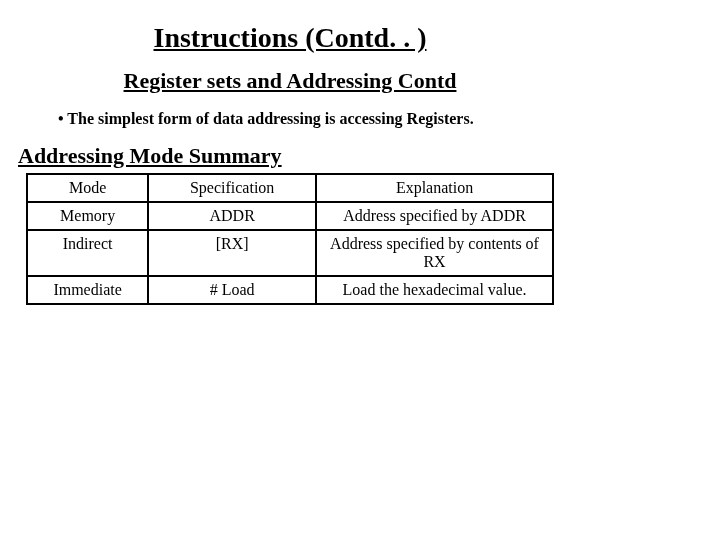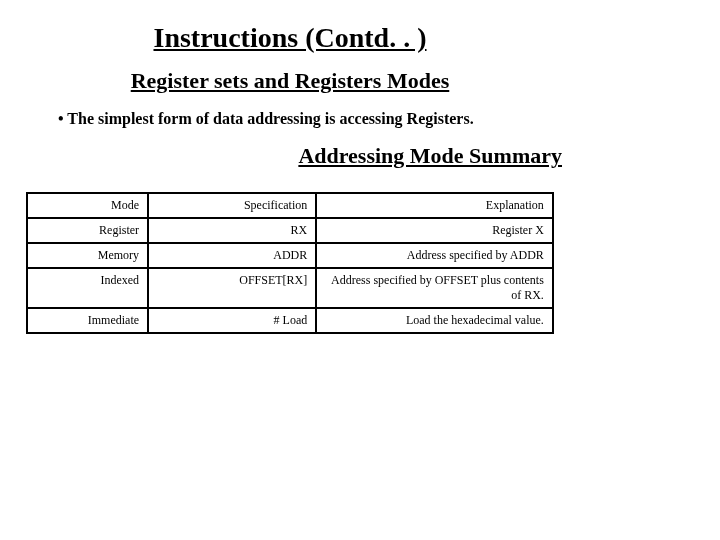--- a/index.html
+++ b/index.html
@@ -35,87 +35,82 @@
     margin: 15px 0 14px 0;
   }
   .bullets li {
     list-style: none;
     font-size: 16px;
     font-weight: bold;
     margin: 0 0 14px 0;
     line-height: 1.25;
   }
   .section-heading {
-    text-align: right;
+    text-align: left;
     font-size: 22px;
     font-weight: bold;
     text-decoration: underline;
-    margin: 6px 0 23px 0;
+    margin: 6px 0 4px 0;
   }
   table.modes {
     border-collapse: collapse;
     width: 97%;
     margin: 0 auto;
     table-layout: fixed;
   }
   table.modes col.c1 { width: 23%; }
   table.modes col.c2 { width: 32%; }
   table.modes col.c3 { width: 45%; }
   table.modes th, table.modes td {
     border: 2px solid #000;
     padding: 4px 8px;
-    text-align: right;
+    text-align: center;
     vertical-align: top;
-    font-size: 12px;
+    font-size: 16px;
   }
   table.modes th {
     font-weight: normal;
   }
 </style>
 </head>
 <body>
 
 <div class="slide">
 
   <div class="title">Instructions (Contd. . )</div>
 
-  <div class="subtitle">Register sets and Registers Modes</div>
+  <div class="subtitle">Register sets and Addressing Contd</div>
 
   <ul class="bullets">
     <li>• The simplest form of data addressing is accessing Registers.</li>
   </ul>
 
   <div class="section-heading">Addressing Mode Summary</div>
 
   <table class="modes">
     <colgroup>
       <col class="c1">
         <col class="c2">
         <col class="c3">
     </colgroup>
     <tbody>
         <tr>
       <th>Mode</th>
       <th>Specification</th>
       <th>Explanation</th>
     </tr>
     <tr>
-      <td>Register</td>
-      <td>RX</td>
-      <td>Register X</td>
-    </tr>
-    <tr>
       <td>Memory</td>
       <td>ADDR</td>
       <td>Address specified by ADDR</td>
     </tr>
     <tr>
-      <td>Indexed</td>
-      <td>OFFSET[RX]</td>
-      <td>Address specified by OFFSET plus contents of RX.</td>
+      <td>Indirect</td>
+      <td>[RX]</td>
+      <td>Address specified by contents of RX</td>
     </tr>
     <tr>
       <td>Immediate</td>
       <td># Load</td>
       <td>Load the hexadecimal value.</td>
     </tr>
   </tbody>
     </table>
 
 </div>

